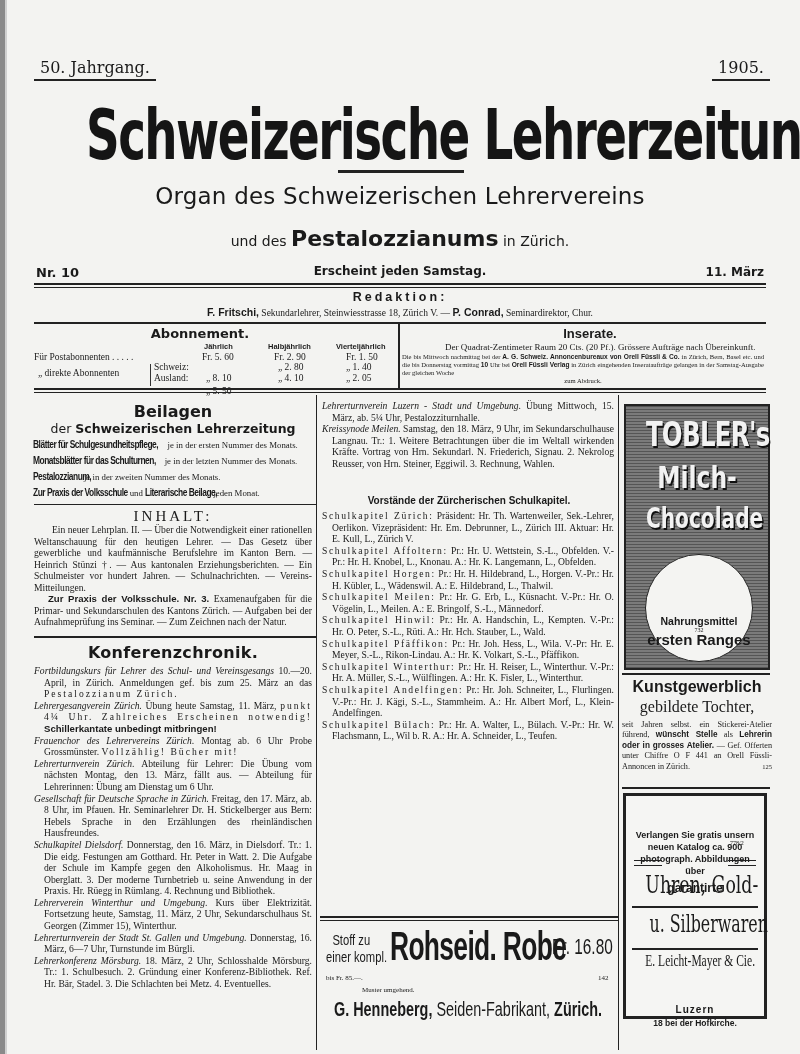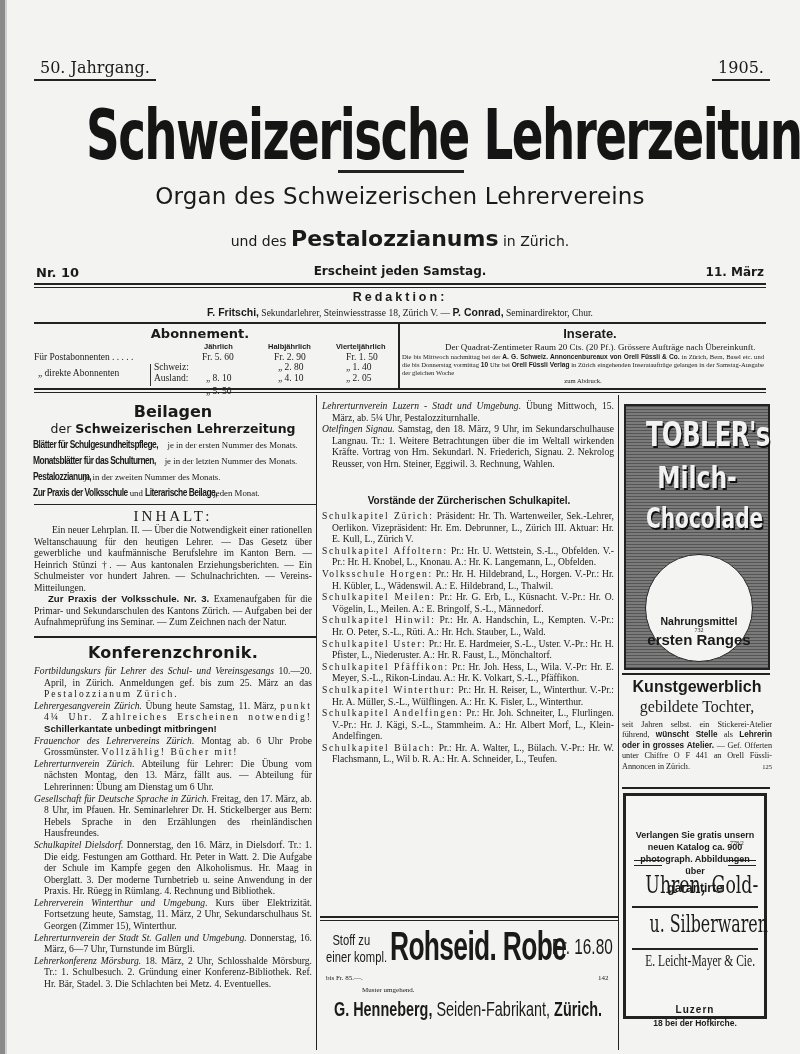--- a/index.html
+++ b/index.html
@@ -173,31 +173,30 @@
   <p class="entry"><i>Lehrerturnverein Zürich.</i> <span>Abteilung für Lehrer: Die Übung vom nächsten Montag, den 13. März, fällt aus. — Abteilung für Lehrerinnen: Übung am Dienstag um 6 Uhr.</span></p>
   <p class="entry"><i>Gesellschaft für Deutsche Sprache in Zürich.</i> <span>Freitag, den 17. März, ab. 8 Uhr, im Pfauen. Hr. Seminarlehrer Dr. H. Stickelberger aus Bern: Hebels Sprache in den Erzählungen des rheinländischen Hausfreundes.</span></p>
   <p class="entry"><i>Schulkapitel Dielsdorf.</i> <span>Donnerstag, den 16. März, in Dielsdorf. Tr.: 1. Die eidg. Festungen am Gotthard. Hr. Peter in Watt. 2. Die Aufgabe der Schule im Kampfe gegen den Alkoholismus. Hr. Maag in Oberglatt. 3. Der moderne Turnbetrieb u. seine Anwendung in der Praxis. Hr. Rüegg in Rümlang. 4. Rechnung und Bibliothek.</span></p>
   <p class="entry"><i>Lehrerverein Winterthur und Umgebung.</i> <span>Kurs über Elektrizität. Fortsetzung heute, Samstag, 11. März, 2 Uhr, Sekundarschulhaus St. Georgen (Zimmer 15), Winterthur.</span></p>
   <p class="entry"><i>Lehrerturnverein der Stadt St. Gallen und Umgebung.</i> <span>Donnerstag, 16. März, 6—7 Uhr, Turnstunde im Bürgli.</span></p>
   <p class="entry"><i>Lehrerkonferenz Mörsburg.</i> <span>18. März, 2 Uhr, Schlosshalde Mörsburg. Tr.: 1. Schulbesuch. 2. Gründung einer Konferenz-Bibliothek. Ref. Hr. Bär, Stadel. 3. Die Schlachten bei Metz. 4. Eventuelles.</span></p>
 </div>
 
 <div class="abs textblock" style="left:322px;top:400px;width:292px;">
   <p class="entry"><i>Lehrerturnverein Luzern - Stadt und Umgebung.</i> <span>Übung Mittwoch, 15. März, ab. 5¼ Uhr, Pestalozziturnhalle.</span></p>
-  <p class="entry"><i>Otelfingen Signau.</i> <span>Samstag, den 18. März, 9 Uhr, im Sekundarschulhause Langnau. Tr.: 1. Weitere Betrachtungen über die im Weltall wirkenden Kräfte. Vortrag von Hrn. Sekundarl. N. Friederich, Signau. 2. Nekrolog Reusser, von Hrn. Steiner, Eggiwil. 3. Rechnung, Wahlen.</span></p>
+  <p class="entry"><i>Kreissynode Meilen.</i> <span>Samstag, den 18. März, 9 Uhr, im Sekundarschulhause Langnau. Tr.: 1. Weitere Betrachtungen über die im Weltall wirkenden Kräfte. Vortrag von Hrn. Sekundarl. N. Friederich, Signau. 2. Nekrolog Reusser, von Hrn. Steiner, Eggiwil. 3. Rechnung, Wahlen.</span></p>
 </div>
 
 <div class="abs vorst-t">Vorstände der Zürcherischen Schulkapitel.</div>
 <div class="abs textblock" style="left:322px;top:510px;width:292px;">
   <p class="entry"><span class="sk">Schulkapitel Zürich:</span> <span>Präsident: Hr. Th. Wartenweiler, Sek.-Lehrer, Oerlikon. Vizepräsident: Hr. Em. Debrunner, L., Zürich III. Aktuar: Hr. E. Kull, L., Zürich V.</span></p>
   <p class="entry"><span class="sk">Schulkapitel Affoltern:</span> <span>Pr.: Hr. U. Wettstein, S.-L., Obfelden. V.-Pr.: Hr. H. Knobel, L., Knonau. A.: Hr. K. Langemann, L., Obfelden.</span></p>
-  <p class="entry"><span class="sk">Volksschule Horgen:</span> <span>Pr.: Hr. H. Hildebrand, L., Horgen. V.-Pr.: Hr. H. Kübler, L., Wädenswil. A.: E. Hildebrand, L., Thalwil.</span></p>
+  <p class="entry"><span class="sk">Schulkapitel Horgen:</span> <span>Pr.: Hr. H. Hildebrand, L., Horgen. V.-Pr.: Hr. H. Kübler, L., Wädenswil. A.: E. Hildebrand, L., Thalwil.</span></p>
   <p class="entry"><span class="sk">Schulkapitel Meilen:</span> <span>Pr.: Hr. G. Erb, L., Küsnacht. V.-Pr.: Hr. O. Vögelin, L., Meilen. A.: E. Bringolf, S.-L., Männedorf.</span></p>
   <p class="entry"><span class="sk">Schulkapitel Hinwil:</span> <span>Pr.: Hr. A. Handschin, L., Kempten. V.-Pr.: Hr. O. Peter, S.-L., Rüti. A.: Hr. Hch. Stauber, L., Wald.</span></p>
-  <p class="entry"><span class="sk">Schulkapitel Uster:</span> <span>Pr.: Hr. E. Hardmeier, S.-L., Uster. V.-Pr.: Hr. H. Pfister, L., Niederuster. A.: Hr. R. Faust, L., Mönchaltorf.</span></p>
   <p class="entry"><span class="sk">Schulkapitel Pfäffikon:</span> <span>Pr.: Hr. Joh. Hess, L., Wila. V.-Pr: Hr. E. Meyer, S.-L., Rikon-Lindau. A.: Hr. K. Volkart, S.-L., Pfäffikon.</span></p>
   <p class="entry"><span class="sk">Schulkapitel Winterthur:</span> <span>Pr.: Hr. H. Reiser, L., Winterthur. V.-Pr.: Hr. A. Müller, S.-L., Wülflingen. A.: Hr. K. Fisler, L., Winterthur.</span></p>
   <p class="entry"><span class="sk">Schulkapitel Andelfingen:</span> <span>Pr.: Hr. Joh. Schneiter, L., Flurlingen. V.-Pr.: Hr. J. Kägi, S.-L., Stammheim. A.: Hr. Albert Morf, L., Klein-Andelfingen.</span></p>
   <p class="entry"><span class="sk">Schulkapitel Bülach:</span> <span>Pr.: Hr. A. Walter, L., Bülach. V.-Pr.: Hr. W. Flachsmann, L., Wil b. R. A.: Hr. A. Schneider, L., Teufen.</span></p>
 </div>
 
 <div class="abs" style="left:320px;top:916px;width:298px;height:2px;background:#222;"></div>
 <div class="abs" style="left:320px;top:920px;width:298px;height:1px;background:#222;"></div>
 <div class="abs henneberg-box">
   <div class="abs cond" style="left:4px;top:10px;font-size:14px;line-height:17px;transform:scaleX(0.8);transform-origin:left top;">

